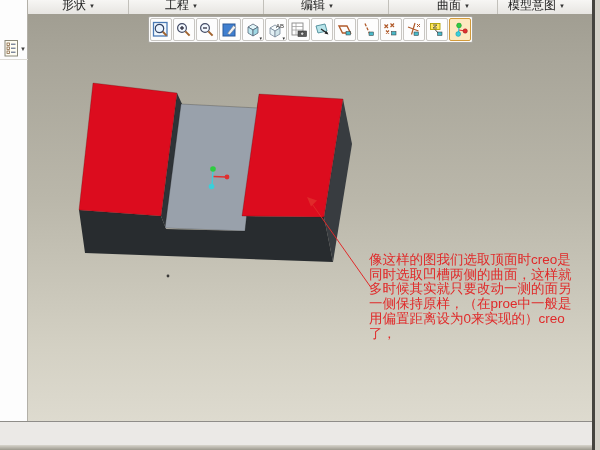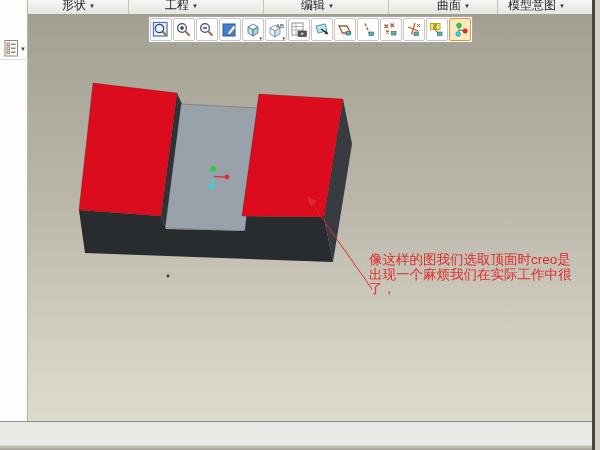--- a/index.html
+++ b/index.html
@@ -232,21 +232,24 @@
         <line x1="8" y1="9" x2="14" y2="10" stroke="#e03030" stroke-width="1.2"></line>
         <circle cx="8" cy="4.5" r="2.4" fill="#2ecc40" stroke="#1a8a28" stroke-width="0.5"></circle>
         <circle cx="14.2" cy="10" r="2.2" fill="#e03030" stroke="#901818" stroke-width="0.5"></circle>
         <circle cx="7.2" cy="13" r="2.4" fill="#3ad0da" stroke="#1888a0" stroke-width="0.5"></circle>
       </svg>
     </div>
   </div>
 
   <div class="annotation">
     <div>像这样的图我们选取顶面时creo是</div>
-    <div>出现一个麻烦我们在实际工作中很</div>
+    <div>同时选取凹槽两侧的曲面，这样就</div>
+    <div>多时候其实就只要改动一测的面另</div>
+    <div>一侧保持原样，（在proe中一般是</div>
+    <div>用偏置距离设为0来实现的）creo</div>
     <div>了，</div>
   </div>
 </div>
 
 <div class="status-bar">
   
   
   
 
   

